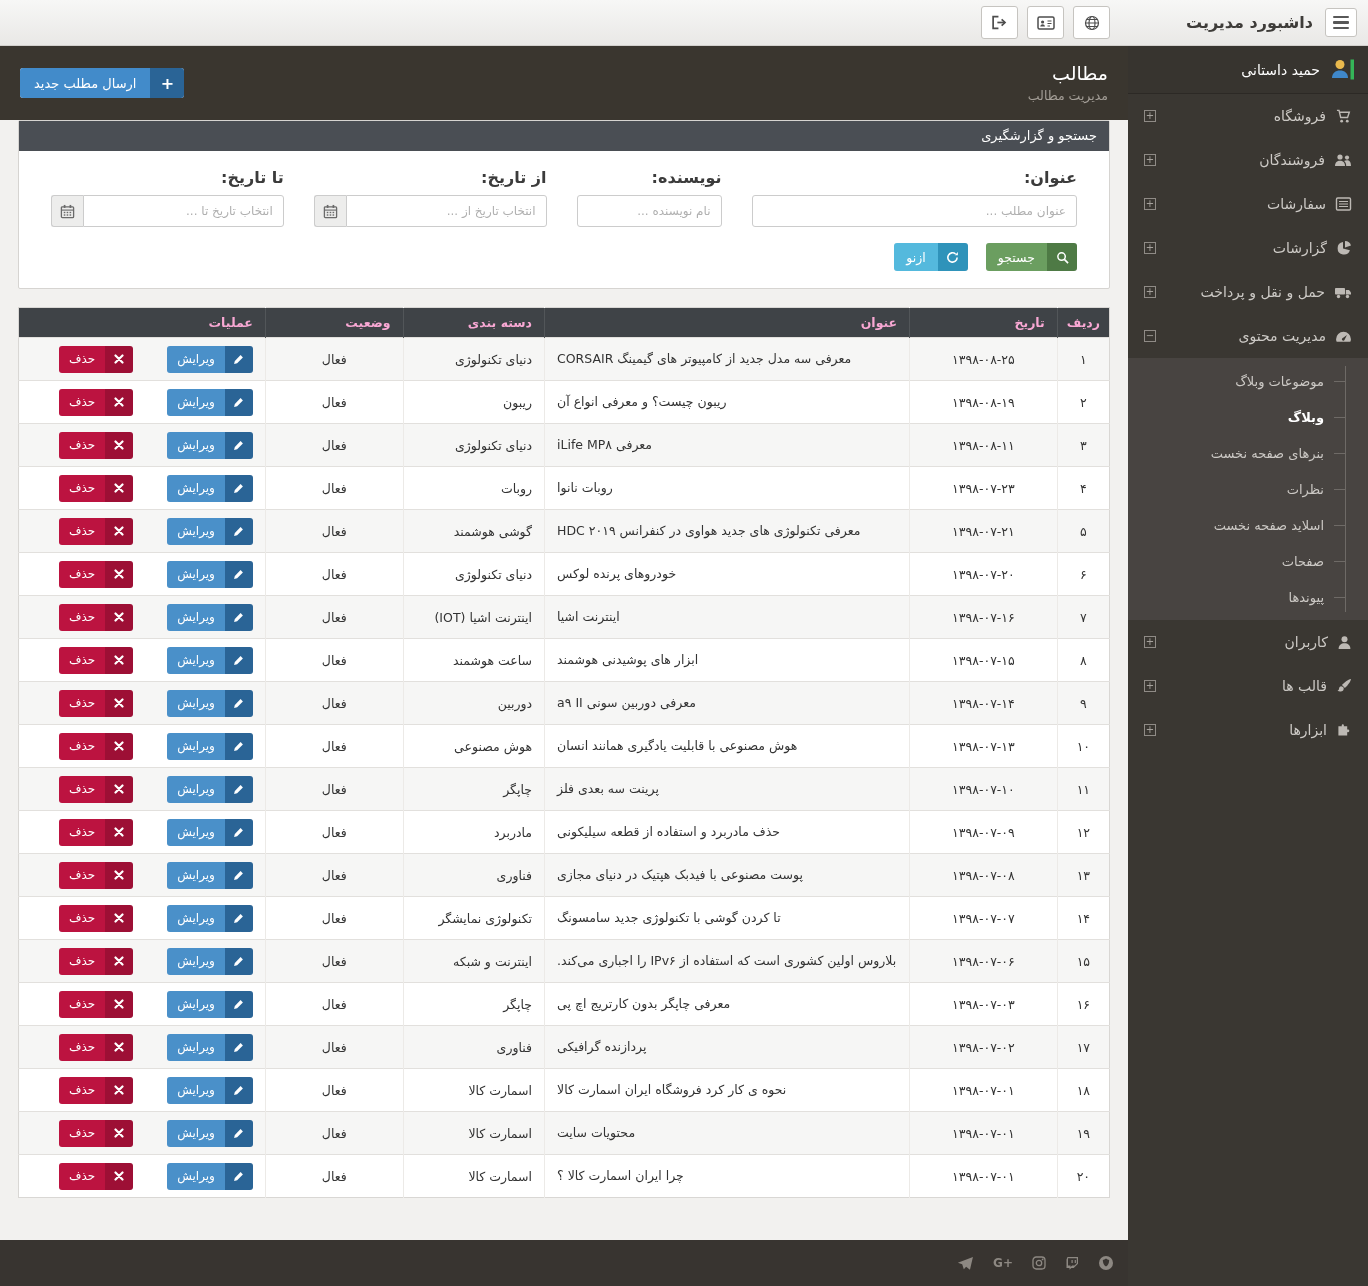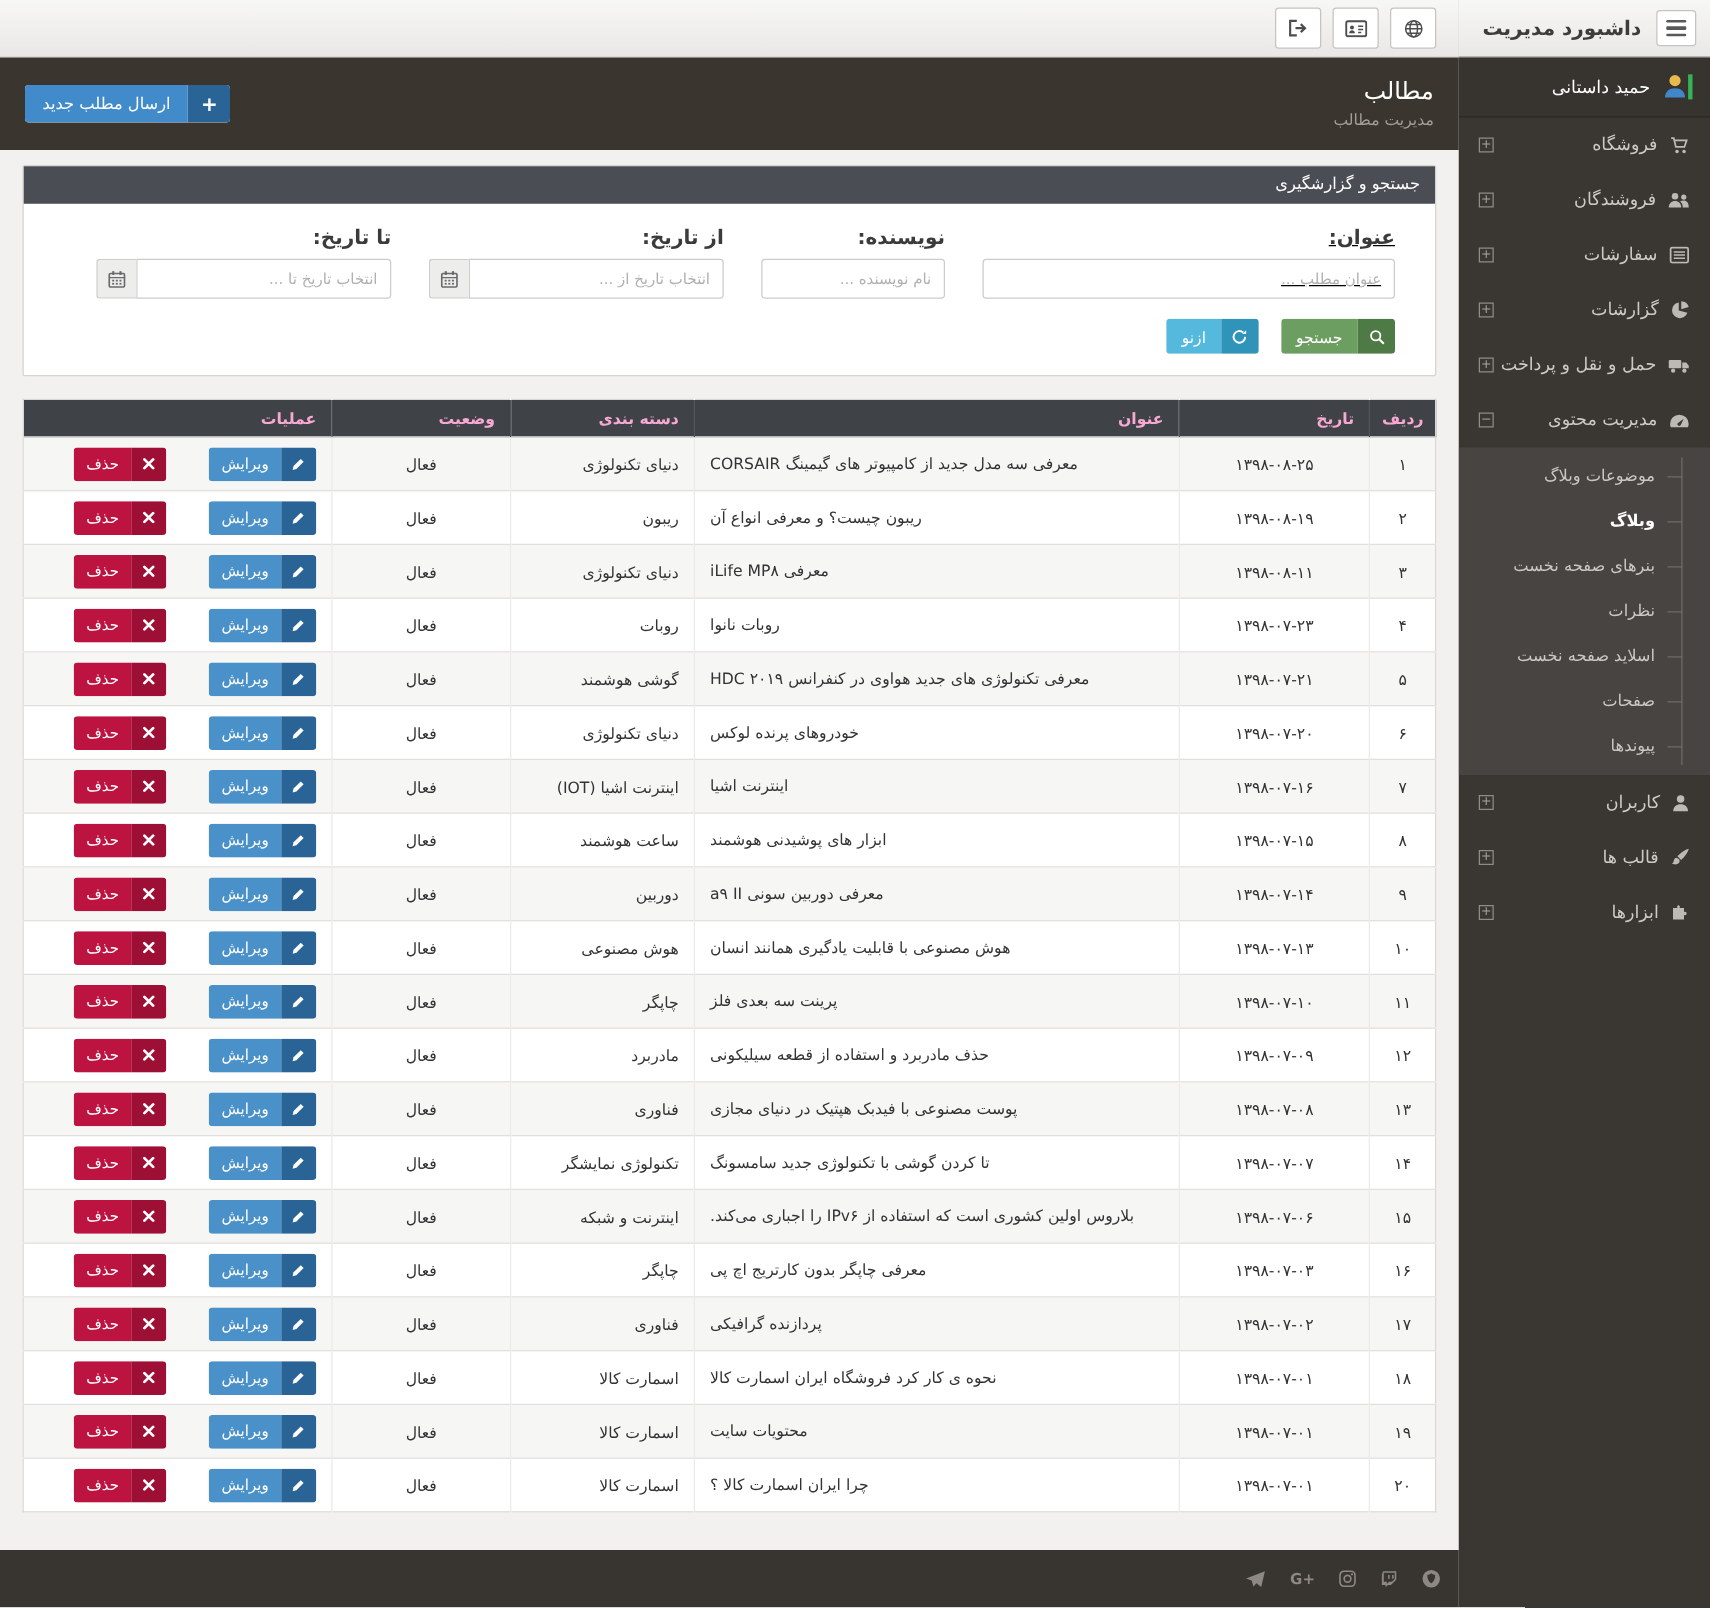--- a/index.html
+++ b/index.html
@@ -1,20 +1,20 @@
 <!DOCTYPE html>
 <html lang="fa"><head>
 <meta charset="utf-8">
 <style>
   * { box-sizing: border-box; margin: 0; padding: 0; }
   body { margin:0; background:#e9e8e6; }
   .app{width:1368px;height:1286px;display:flex;direction:rtl;overflow:hidden;
        font-family:"DejaVu Sans","Liberation Sans",sans-serif;background:#f2f1ef;}
   
-  .side-col{width:201px;flex:none;display:flex;flex-direction:column;background:#3a3732;}
+  .side-col{width:240px;flex:none;display:flex;flex-direction:column;background:#3a3732;}
   .side-top{height:46px;flex:none;background:linear-gradient(#f7f7f6,#e9e8e6);
             border-bottom:1px solid #d2d0cd;display:flex;align-items:center;gap:12px;padding:0 11px;}
   .hamburger{width:32px;height:29px;background:#fff;border:1px solid #c6c4c0;border-radius:3px;
              display:flex;flex-direction:column;justify-content:center;align-items:center;gap:3px;cursor:pointer;}
   .hamburger i{display:block;width:16px;height:2.5px;background:#585858;border-radius:1px;}
   .brand{font-size:16px;font-weight:bold;color:#3e3c39;white-space:nowrap;}
   .sidebar{flex:1;color:#c9c6c2;overflow:hidden;}
   .user-row{height:48px;display:flex;align-items:center;gap:10px;padding:0 13px;
             background:#37342f;border-bottom:1px solid #2c2925;color:#fff;font-size:14px;cursor:pointer;}
   .nav-item{height:44px;display:flex;align-items:center;padding:0 16px;font-size:14px;cursor:pointer;color:#cdcac6;}
@@ -35,32 +35,32 @@
   .tb-btn{width:37px;height:33px;background:#fff;border:1px solid #c6c4c0;border-radius:3px;
           display:flex;align-items:center;justify-content:center;color:#4d4d4d;cursor:pointer;}
   .page-header{height:74px;flex:none;background:#3a362f;display:flex;align-items:center;padding:0 20px;}
   .titles h1{font-size:19px;font-weight:normal;color:#fff;line-height:1.15;}
   .titles .sub{font-size:12.5px;color:#a39e97;margin-top:3px;}
   .btn-new{margin-inline-start:auto;height:30px;display:flex;border:none;border-radius:3px;overflow:hidden;
            cursor:pointer;padding:0;font-family:inherit;}
   .btn-new .seg{width:34px;background:#2a6496;color:#fff;display:flex;align-items:center;justify-content:center;
                 font-size:16px;font-weight:bold;}
   .btn-new .lbl{background:#428bca;color:#fff;font-size:13px;padding:0 14px;display:flex;align-items:center;}
-  .content{flex:1;padding:12px 18px 0;}
+  .content{flex:1;padding:0 18px 0;}
   
   .panel{background:#fff;border:1px solid #d6d4d1;border-radius:2px;}
   .panel-heading{background:#4a4e54;color:#fff;font-size:13px;height:30px;line-height:30px;padding:0 12px;}
   .panel-body{padding:17px 32px 17px;}
   .form-row{display:flex;gap:30px;}
   .fgroup{display:flex;flex-direction:column;}
   .fgroup label{font-size:16px;font-weight:bold;color:#3b3b3b;margin-bottom:8px;}
   .fgroup input{height:32px;border:1px solid #ccc;border-radius:3px;font-size:12px;padding:0 10px;
                 color:#555;font-family:inherit;background:#fff;width:100%;}
   .fgroup input::placeholder{color:#b0b0b0;}
-  .w-title{width:330px;text-decoration:underline;}.w-author{width:147px;}.w-date{width:236px;}
+  .w-title{width:330px;}.w-author{width:147px;}.w-date{width:236px;}
   .input-group{display:flex;}
   .input-group input{flex:1;border-radius:0 3px 3px 0;min-width:0;}
   .addon{width:32px;flex:none;background:#ededec;border:1px solid #ccc;border-right:none;
          border-radius:3px 0 0 3px;display:flex;align-items:center;justify-content:center;cursor:pointer;}
   .btn-row{display:flex;gap:18px;margin-top:16px;}
   .btn-combo{display:flex;height:28px;border-radius:3px;overflow:hidden;cursor:pointer;border:none;
              padding:0;font-family:inherit;}
   .btn-combo .iseg{width:30px;display:flex;align-items:center;justify-content:center;color:#fff;}
   .btn-combo .blbl{padding:0 12px;display:flex;align-items:center;color:#fff;font-size:12.5px;}
   .btn-search .iseg{background:#4e7a45;}.btn-search .blbl{background:#6b9e60;}

